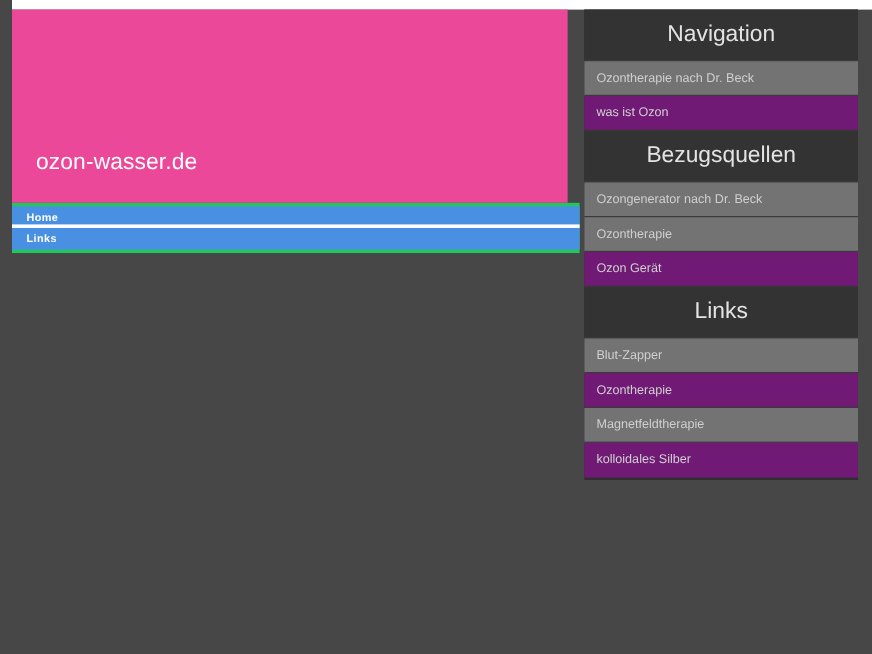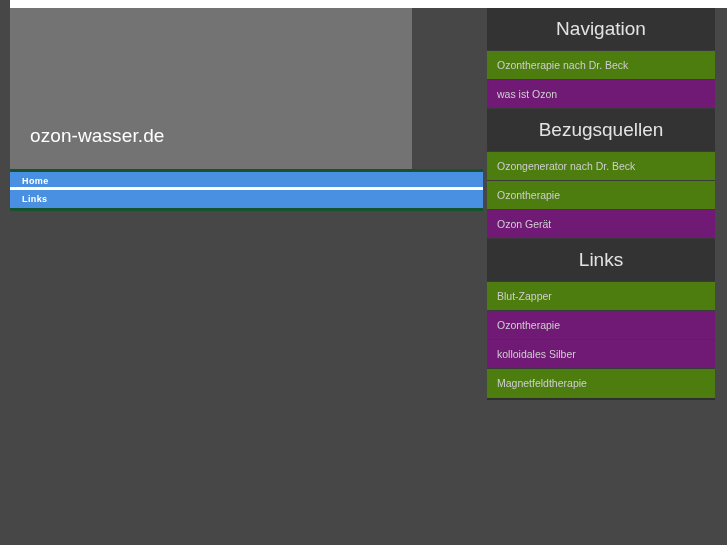--- a/index.html
+++ b/index.html
@@ -28,40 +28,41 @@
 
   
   .main-column {
     position: absolute;
     left: 10px;
     top: 8px;
     width: 473px;
   }
 
   .site-header {
-    width: 402px;
+    width: 443px;
     height: 161px;
-    background: #737373;
+    background: #ec4899;
     position: relative;
+    padding-left: 20px;
   }
 
   .site-logo {
     position: absolute;
     left: 20px;
     bottom: 22px;
     color: #ffffff;
     font-size: 19px;
     font-family: "Liberation Sans", sans-serif;
     letter-spacing: 0.1px;
     white-space: nowrap;
   }
 
   .menu-bar {
     width: 473px;
-    background: #14532d;
+    background: #22c55e;
     padding-top: 3px;
     padding-bottom: 3px;
     box-sizing: border-box;
   }
 
   .menu-item {
     display: block;
     width: 100%;
     height: 18px;
     line-height: 18px;
@@ -107,21 +108,21 @@
   }
 
   .sidebar-link {
     display: block;
     height: 29px;
     line-height: 29px;
     padding-left: 10px;
     box-sizing: border-box;
     color: #cfcfcf;
     font-size: 10.5px;
-    background: #4d7c0f;
+    background: #737373;
     border-bottom: 1px solid #3a3a3a;
     text-decoration: none;
     cursor: pointer;
     white-space: nowrap;
     overflow: hidden;
   }
   .sidebar-link.alt {
     background: #701a75;
   }
   .sidebar-group:last-child .sidebar-link:last-child {
@@ -160,17 +161,17 @@
     <div class="sidebar-section-title">Bezugsquellen</div>
     <a class="sidebar-link">Ozongenerator nach Dr. Beck</a>
     <a class="sidebar-link">Ozontherapie</a>
     <a class="sidebar-link alt">Ozon Gerät</a>
   </div>
 
   <div class="sidebar-group">
     <div class="sidebar-section-title">Links</div>
     <a class="sidebar-link">Blut-Zapper</a>
     <a class="sidebar-link alt">Ozontherapie</a>
+    <a class="sidebar-link">Magnetfeldtherapie</a>
     <a class="sidebar-link alt">kolloidales Silber</a>
-    <a class="sidebar-link">Magnetfeldtherapie</a>
   </div>
 
 </aside>
 
 </body></html>

